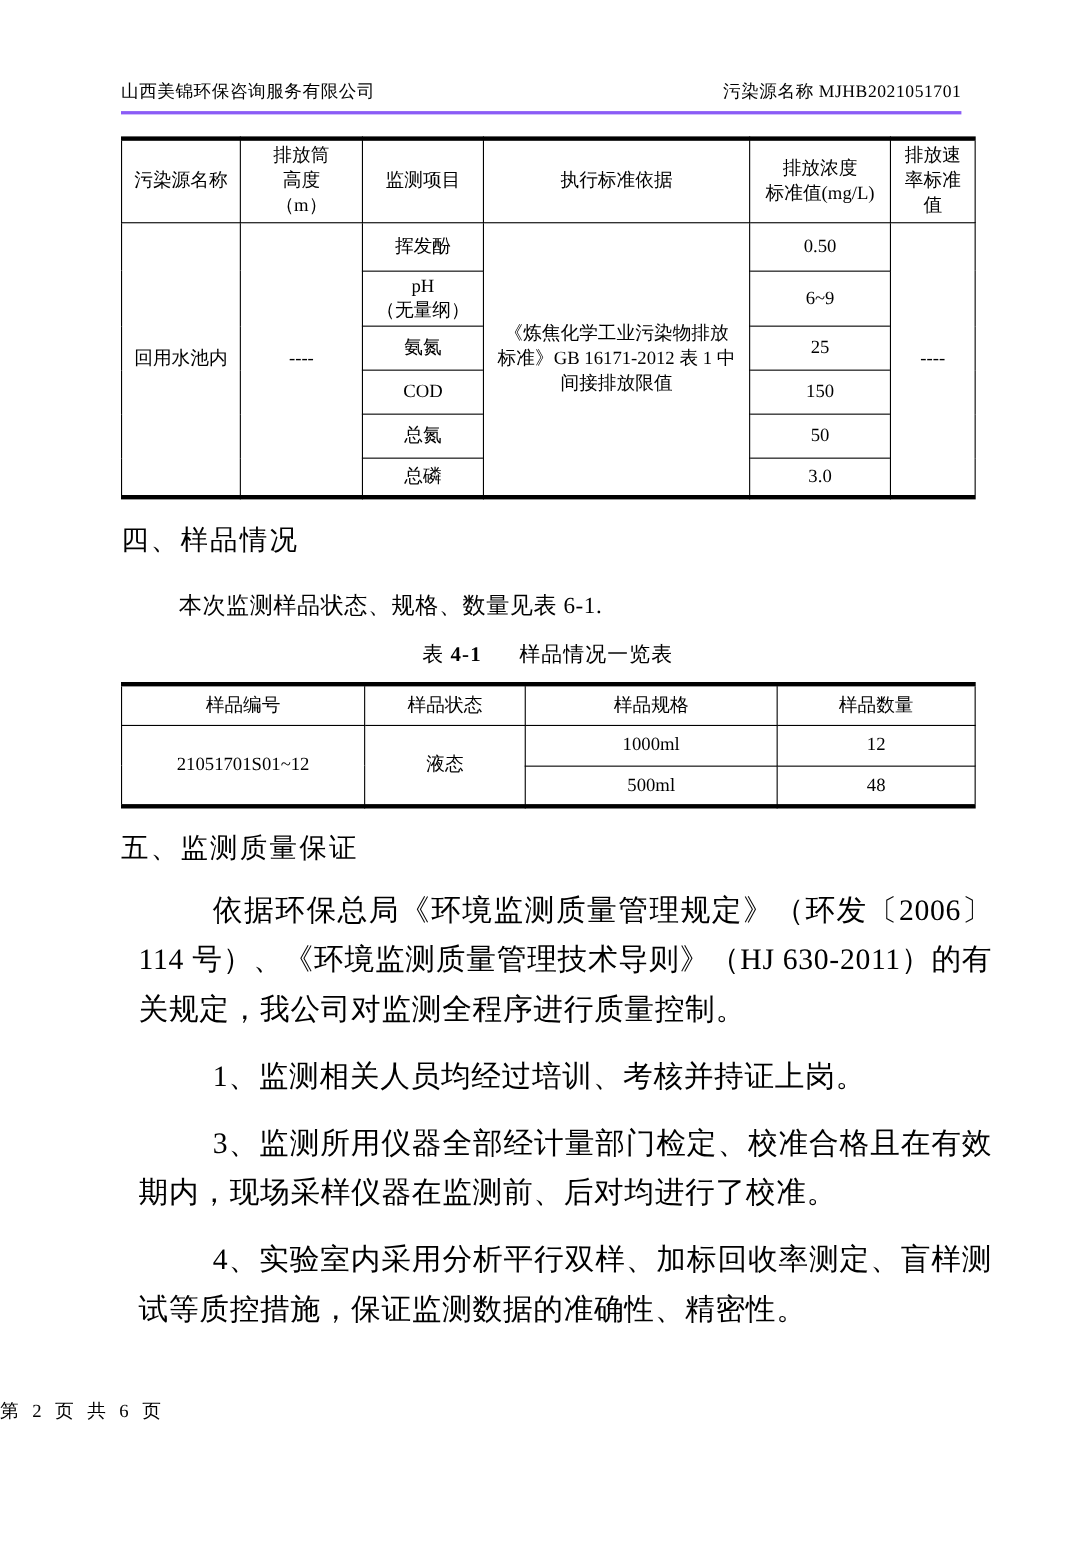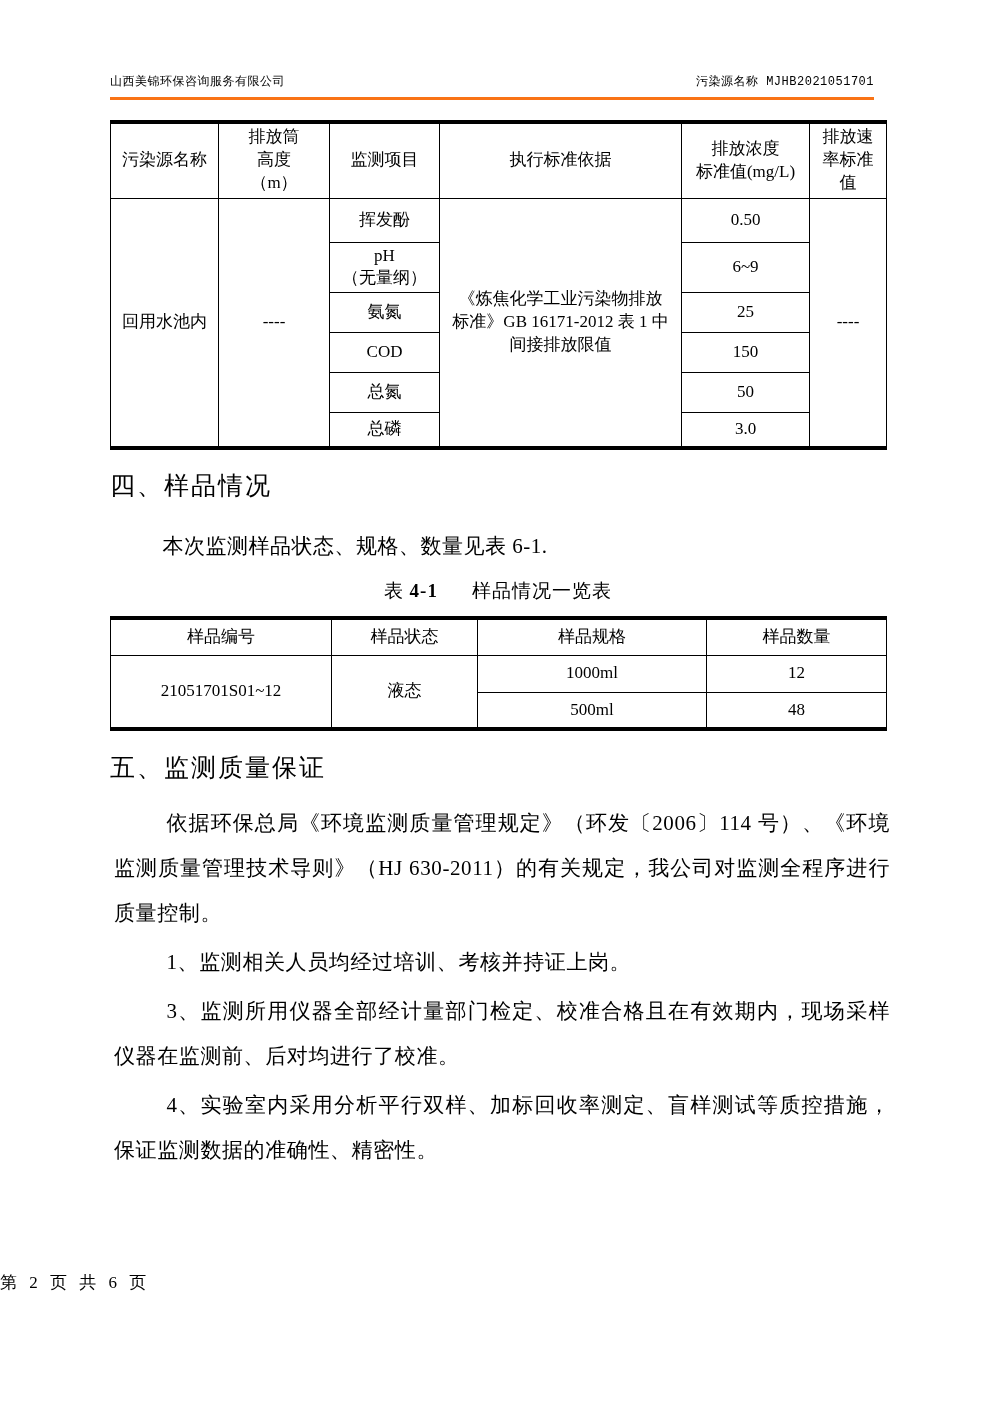--- a/index.html
+++ b/index.html
@@ -12,26 +12,25 @@
     font-family: "Liberation Serif", "DejaVu Serif", serif;
     overflow: hidden;
     box-sizing: border-box;
     padding: 73px 106px 0 110px;
   }
   
   .doc-header {
     display: flex;
     justify-content: space-between;
     align-items: flex-end;
-    font-size: 12px;
+    font-size: 16px;
     padding-bottom: 7px;
-    border-bottom: 3px solid #f97316;
+    border-bottom: 3px solid #8b5cf6;
     letter-spacing: 0.5px;
     width: 764px;
-    font-family: Liberation Mono, monospace;
   }
   
   table {
     border-collapse: collapse;
     table-layout: fixed;
     width: 776px;
     border-top: 4px solid #000;
     border-bottom: 4px solid #000;
     font-size: 17px;
     text-align: center;
@@ -52,41 +51,41 @@
   .standards-table .r6 td { height: 35px; }
   .samples-table td { height: 37px; }
   
   .section-heading {
     margin: 0;
     font-size: 25px;
     font-weight: normal;
     letter-spacing: 2px;
     line-height: 1.3;
   }
-  .h-four { margin-top: 22px; font-family: Liberation Mono, monospace; }
+  .h-four { margin-top: 22px; }
   .h-five { margin-top: 21px; }
   .intro-line {
     margin: 26px 0 0 0;
     font-size: 21px;
     text-indent: 2.5em;
     line-height: 32px;
     letter-spacing: 0.5px;
   }
   .table-caption {
     margin-top: 16px;
     text-align: center;
     font-size: 19px;
     letter-spacing: 1px;
   }
   .table-caption .cap-num { font-weight: bold; margin: 0 1.8em 0 0.3em; }
   .samples-table { margin-top: 12px; padding-left: 24px; }
   .section5-body { margin-top: 16px; }
   .section5-body p {
-    margin: 4px;
-    font-size: 21px;
+    margin: 16px;
+    font-size: 27px;
     line-height: 45px;
     text-indent: 2.5em;
     text-align: justify;
     letter-spacing: 0.6px;
     width: 776px;
   }
   
   .page-footer {
     position: absolute;
     left: 0; right: 0;

